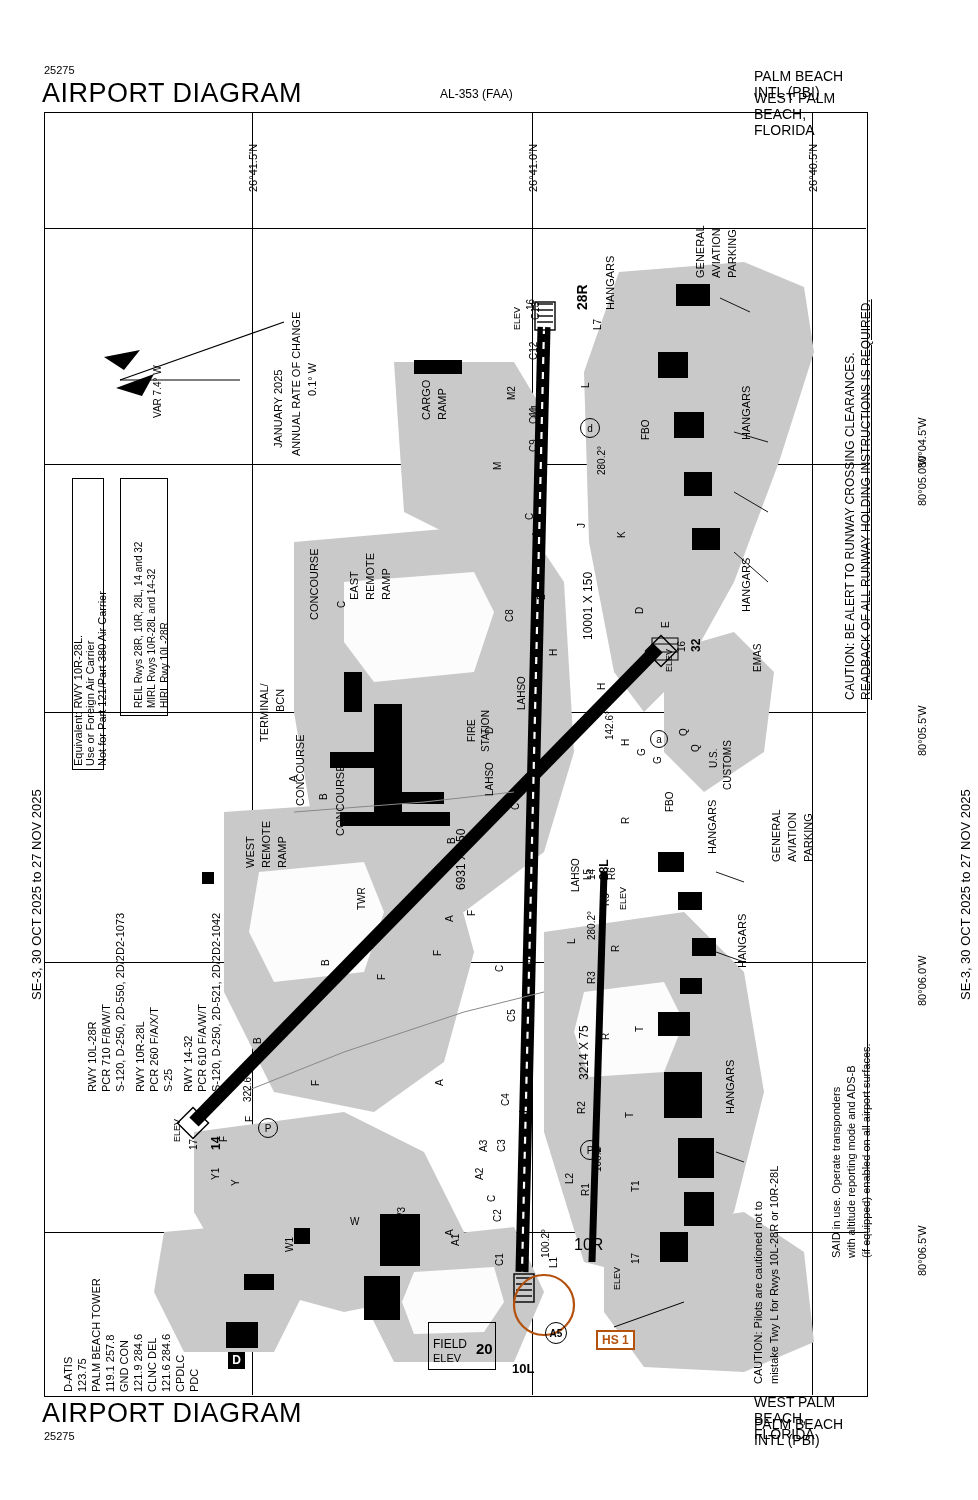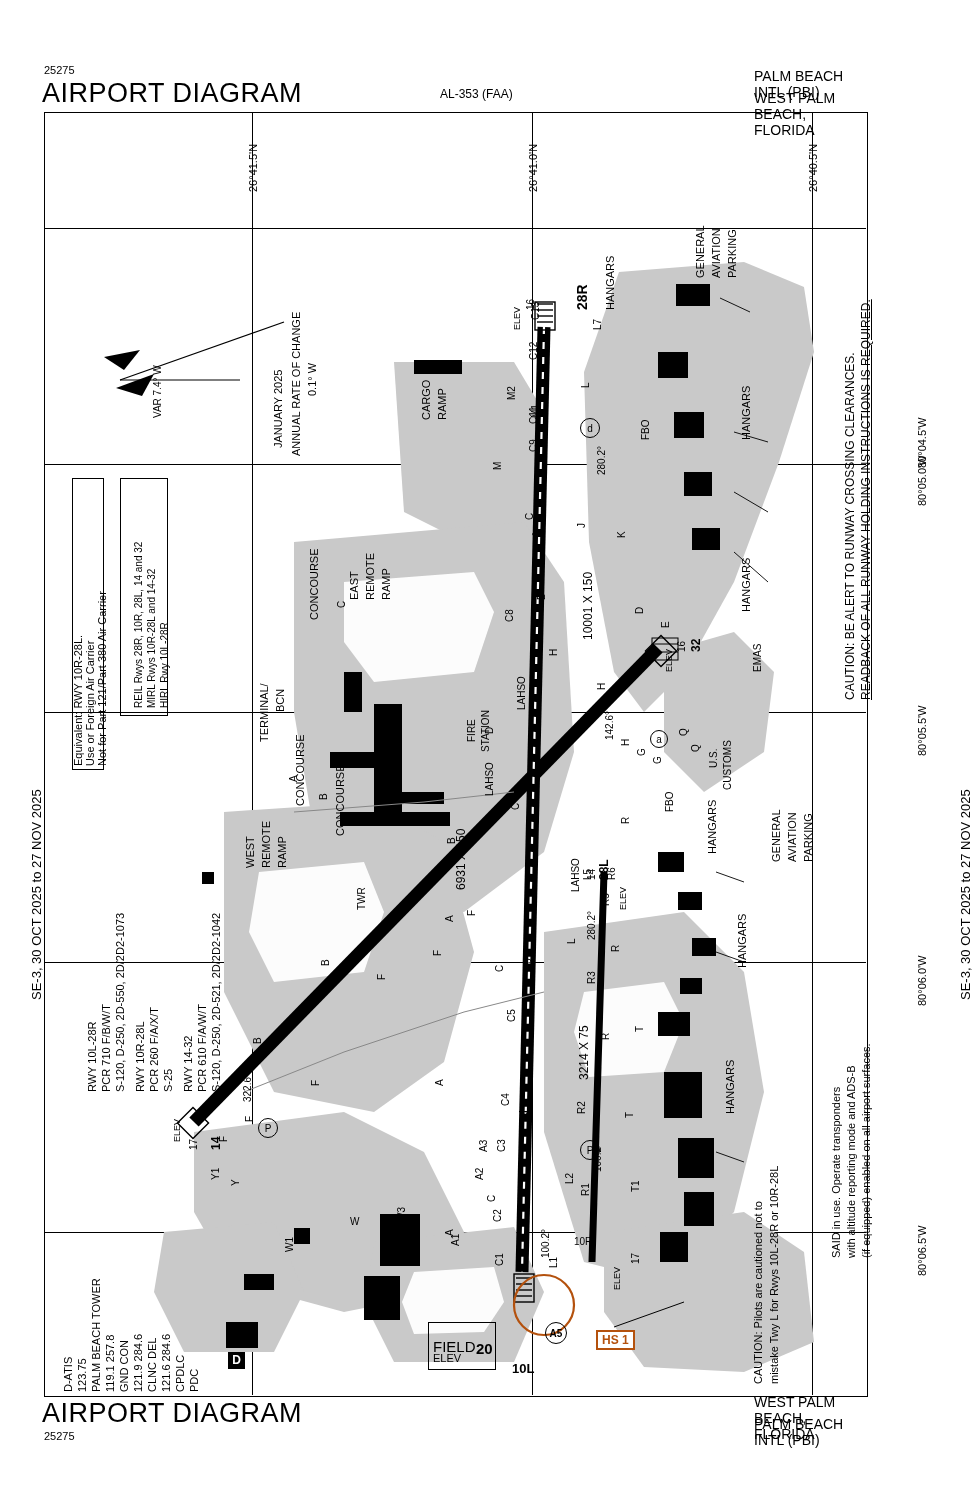--- a/index.html
+++ b/index.html
@@ -195,34 +195,34 @@
   <div class="abs t rot90" style="left:104px;top:1392px;font-size:11px;">119.1  257.8</div>
   <div class="abs t rot90" style="left:118px;top:1392px;font-size:11px;">GND CON</div>
   <div class="abs t rot90" style="left:132px;top:1392px;font-size:11px;">121.9  284.6</div>
   <div class="abs t rot90" style="left:146px;top:1392px;font-size:11px;">CLNC DEL</div>
   <div class="abs t rot90" style="left:160px;top:1392px;font-size:11px;">121.6  284.6</div>
   <div class="abs t rot90" style="left:174px;top:1392px;font-size:11px;">CPDLC</div>
   <div class="abs t rot90" style="left:188px;top:1392px;font-size:11px;">PDC</div>
   <div class="abs sq" style="left:228px;top:1352px;width:17px;height:17px;line-height:17px;font-size:12px;">D</div>
 
   <div class="abs box" style="left:428px;top:1322px;width:66px;height:46px;"></div>
-  <div class="abs t" style="left:433px;top:1338px;font-size:15px;">FIELD</div>
+  <div class="abs t" style="left:433px;top:1338px;font-size:12px;">FIELD</div>
   <div class="abs t" style="left:433px;top:1352px;font-size:11px;">ELEV</div>
   <div class="abs t b" style="left:476px;top:1340px;font-size:15px;">20</div>
 
   <div class="abs t rot90 b" style="left:574px;top:310px;font-size:14px;">28R</div>
   <div class="abs t rot90" style="left:582px;top:640px;font-size:12px;">10001 X 150</div>
   <div class="abs t b" style="left:512px;top:1362px;font-size:13px;">10L</div>
   <div class="abs t rot90" style="left:596px;top:475px;font-size:10px;">280.2°</div>
   <div class="abs t rot90" style="left:540px;top:1258px;font-size:10px;">100.2°</div>
   <div class="abs t rot90" style="left:525px;top:310px;font-size:10px;">16</div>
 
   <div class="abs t rot90 b" style="left:598px;top:880px;font-size:12px;">28L</div>
   <div class="abs t rot90" style="left:578px;top:1080px;font-size:12px;">3214 X 75</div>
-  <div class="abs t" style="left:574px;top:1236px;font-size:10px;">10R</div>
+  <div class="abs t" style="left:574px;top:1236px;font-size:16px;">10R</div>
   <div class="abs t rot90" style="left:586px;top:940px;font-size:10px;">280.2°</div>
   <div class="abs t rot90" style="left:592px;top:1172px;font-size:10px;">100.2°</div>
   <div class="abs t rot90" style="left:586px;top:880px;font-size:10px;">14</div>
   <div class="abs t rot90" style="left:630px;top:1264px;font-size:10px;">17</div>
 
   <div class="abs t rot90" style="left:455px;top:890px;font-size:12px;">6931 X 150</div>
   <div class="abs t rot90" style="left:242px;top:1102px;font-size:10px;">322.6°</div>
   <div class="abs t rot90" style="left:604px;top:740px;font-size:10px;">142.6°</div>
   <div class="abs t rot90 b" style="left:210px;top:1150px;font-size:12px;">14</div>
   <div class="abs t rot90 b" style="left:690px;top:652px;font-size:12px;">32</div>

